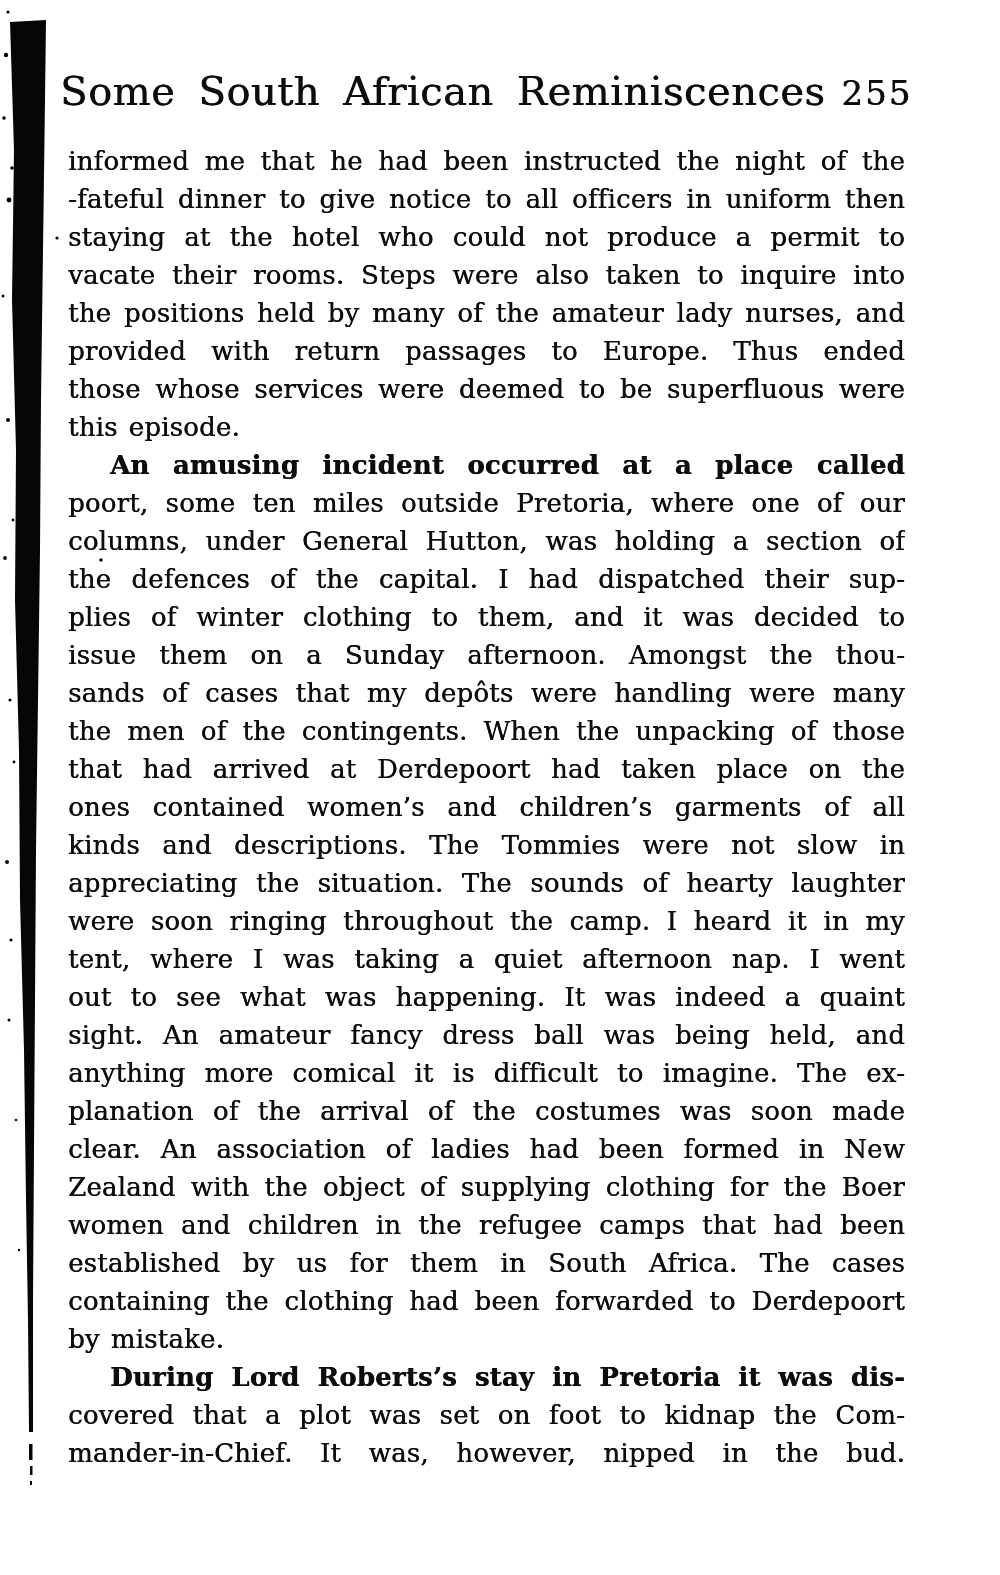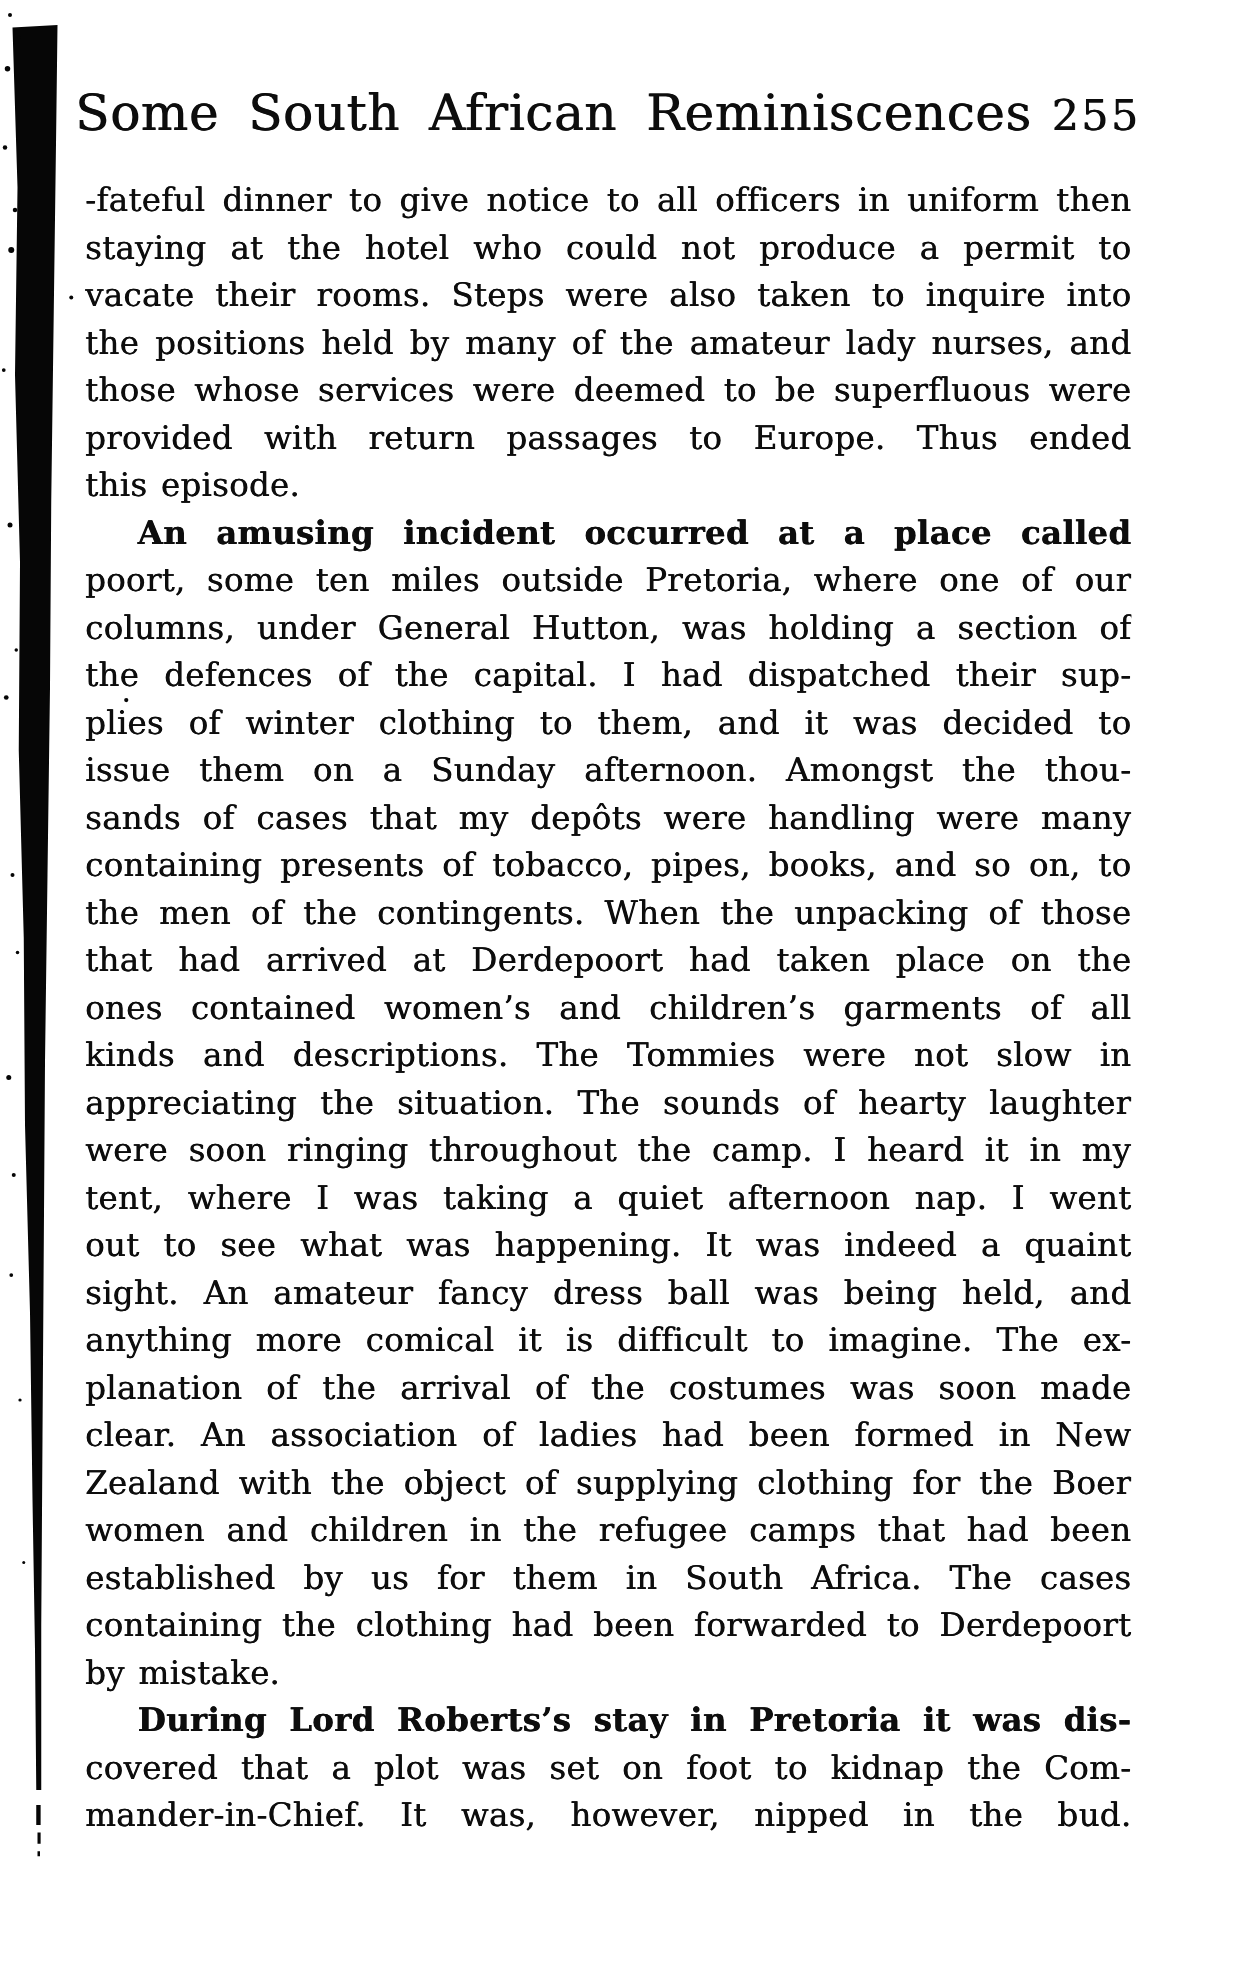--- a/index.html
+++ b/index.html
@@ -90,36 +90,36 @@
       <circle cx="15" cy="30" r="1.4" fill="#060606"></circle>
     </svg>
   </div>
 
   <div class="header">
     <span>Some South African Reminiscences</span><span class="pagenum">255</span>
   </div>
 
   <div class="bodytext">
 
+    <div class="line">informed me that he had been instructed the night of the</div>
     <div class="line">-fateful dinner to give notice to all officers in uniform then</div>
     <div class="line">staying at the hotel who could not produce a permit to</div>
     <div class="line">vacate their rooms.  Steps were also taken to inquire into</div>
     <div class="line">the positions held by many of the amateur lady nurses, and</div>
+    <div class="line">provided with return passages to Europe.  Thus ended</div>
     <div class="line">those whose services were deemed to be superfluous were</div>
-    <div class="line">provided with return passages to Europe.  Thus ended</div>
     <div class="line last">this episode.</div>
 
     <div class="line indent">An amusing incident occurred at a place called Derde-</div>
     <div class="line">poort, some ten miles outside Pretoria, where one of our</div>
     <div class="line">columns, under General Hutton, was holding a section of</div>
     <div class="line">the defences of the capital.  I had dispatched their sup-</div>
     <div class="line">plies of winter clothing to them, and it was decided to</div>
     <div class="line">issue them on a Sunday afternoon.  Amongst the thou-</div>
     <div class="line">sands of cases that my depôts were handling were many</div>
-    <div class="line">containing presents of tobacco, pipes, books, and so on, to</div>
     <div class="line">the men of the contingents.  When the unpacking of those</div>
     <div class="line">that had arrived at Derdepoort had taken place on the</div>
     <div class="line">ones contained women’s and children’s garments of all</div>
     <div class="line">kinds and descriptions.  The Tommies were not slow in</div>
     <div class="line">appreciating the situation.  The sounds of hearty laughter</div>
     <div class="line">were soon ringing throughout the camp.  I heard it in my</div>
     <div class="line">tent, where I was taking a quiet afternoon nap.  I went</div>
     <div class="line">out to see what was happening.  It was indeed a quaint</div>
     <div class="line">sight.  An amateur fancy dress ball was being held, and</div>
     <div class="line">anything more comical it is difficult to imagine.  The ex-</div>

